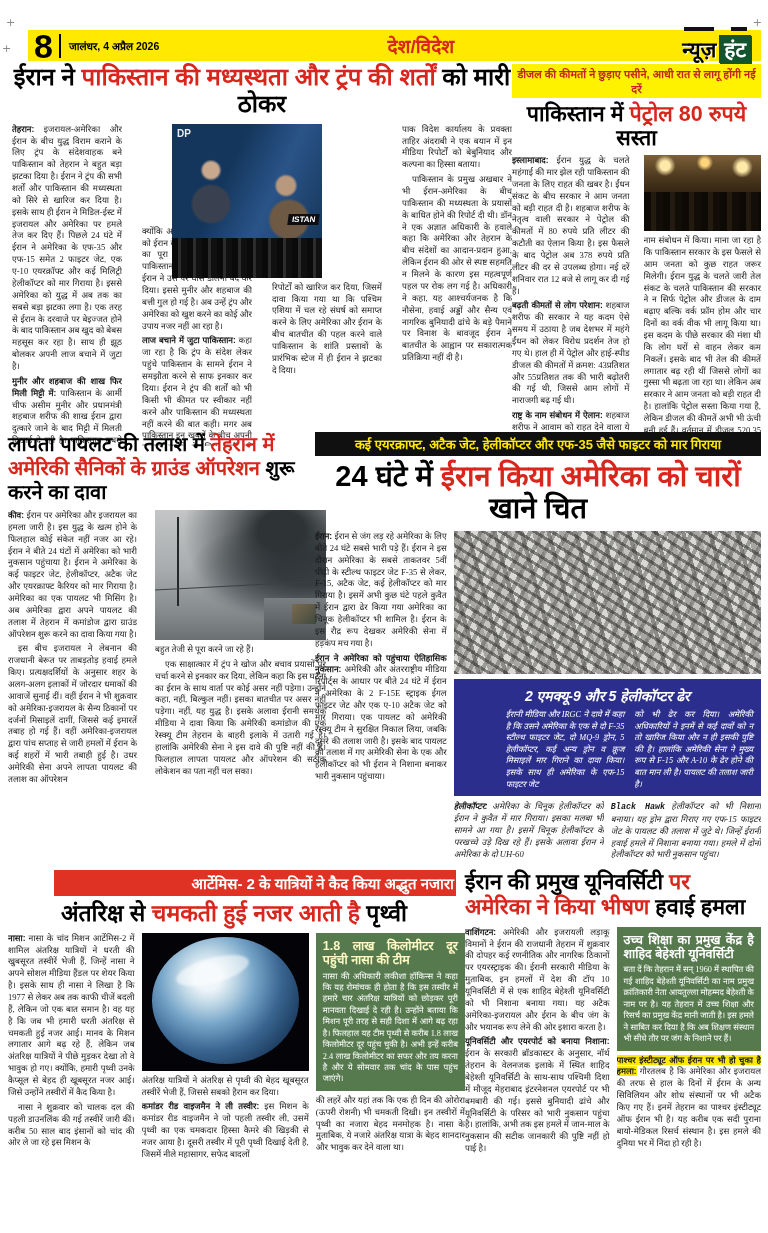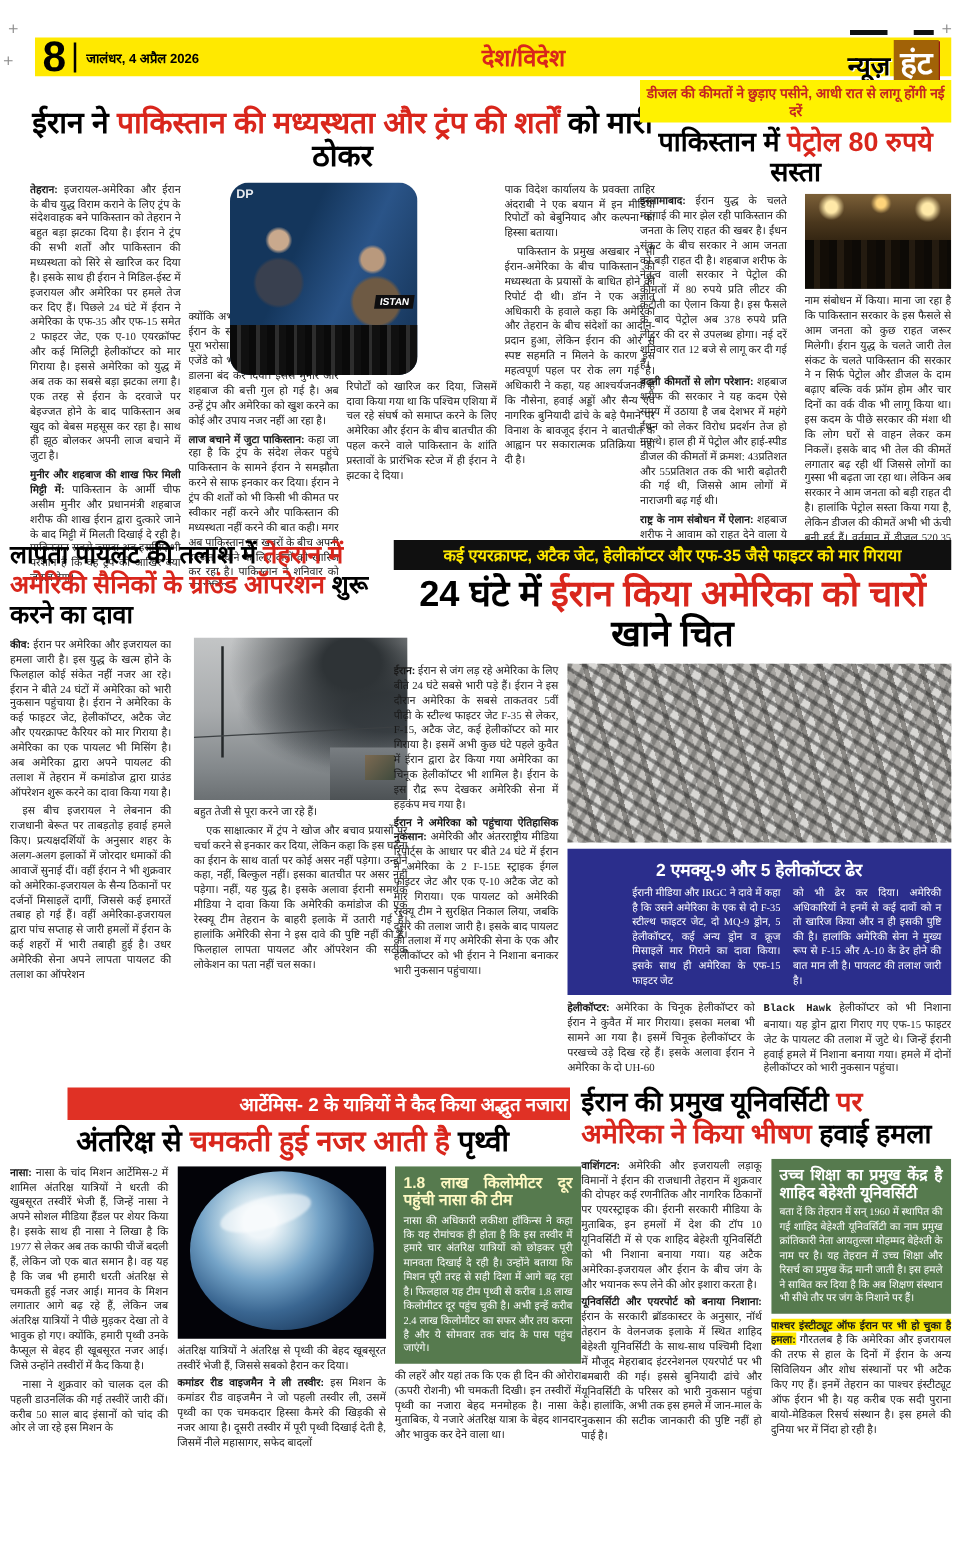--- a/index.html
+++ b/index.html
@@ -9,21 +9,21 @@
   
   .masthead{position:absolute;left:28px;top:30px;width:733px;height:31px;background:#ffe900;display:flex;align-items:center;}
   .pagenum{font-family:"Liberation Sans",sans-serif;font-weight:bold;font-size:34px;line-height:1;color:#000;margin:0 6px 0 6px;}
   .mh-rule{width:2px;height:24px;background:#000;margin-right:8px;}
   .mh-date{font-family:"Liberation Sans",sans-serif;font-weight:bold;font-size:10.5px;color:#000;}
   .mh-section{flex:1;text-align:center;font-family:"Liberation Sans",sans-serif;font-weight:bold;font-size:19px;color:#d9261c;}
   .mh-logo{display:flex;align-items:flex-end;margin-right:10px;position:relative;padding-top:6px;}
   .mh-logo .tiny{position:absolute;top:-2px;left:2px;width:30px;height:4px;background:#111;}
   .mh-logo .tiny2{position:absolute;top:-2px;right:4px;width:16px;height:4px;background:#111;}
   .logo-w1{font-family:"Liberation Sans",sans-serif;font-weight:bold;font-size:21px;color:#000;text-shadow:1px 1px 0 #fff;}
-  .logo-w2{font-family:"Liberation Sans",sans-serif;font-weight:bold;font-size:25px;color:#fff;background:#a16207;padding:0 5px;margin-left:3px;box-shadow:1px 1px 0 #9a1712;}
+  .logo-w2{font-family:"Liberation Sans",sans-serif;font-weight:bold;font-size:21px;color:#fff;background:#14532d;padding:0 5px;margin-left:3px;box-shadow:1px 1px 0 #9a1712;}
   
   .art{position:absolute;}
   .hl{font-family:"Liberation Sans",sans-serif;font-weight:bold;color:#000;text-align:center;line-height:1.12;}
   .hl .red{color:#d9261c;}
   .body{display:grid;text-align:justify;font-size:8.6px;line-height:1.38;}
   .col{overflow:hidden;}
   .col p{margin:0 0 3px 0;text-indent:10px;}
   .col p.noind{text-indent:0;}
   .lead{font-weight:bold;font-family:"Liberation Sans",sans-serif;font-size:8.4px;}
   .kicker-y{background:#fff200;color:#c42322;font-family:"Liberation Sans",sans-serif;font-weight:bold;text-align:center;}
@@ -91,29 +91,29 @@
     <div class="mh-date">जालंधर, 4 अप्रैल 2026</div>
     <div class="mh-section">देश/विदेश</div>
     <div class="mh-logo">
       <span class="tiny"></span>
       <span class="tiny2"></span>
       <span class="logo-w1">न्यूज़</span>
       <span class="logo-w2">हंट</span>
     </div>
   </div>
 
-  <div class="art" style="left:24px;top:64px;width:500px;height:362px;margin-top:22px;">
+  <div class="art" style="left:12px;top:64px;width:500px;height:362px;">
     <div class="hl" style="font-size:24px;"><span>ईरान ने </span><span class="red">पाकिस्तान की मध्यस्थता और ट्रंप की शर्तों</span><span> को मारी ठोकर</span></div>
     <div style="position:relative;margin-top:6px;">
-      <div class="ph" id="ph1" style="position:absolute;left:160px;top:0;width:150px;height:154px;border-radius:15px;">
+      <div class="ph" id="ph1" style="position:absolute;left:160px;top:0;width:150px;height:154px;">
         <span class="lab-dp">DP</span>
         <div class="mics"></div>
         <span class="lab-istan">ISTAN</span>
       </div>
-      <div class="body" style="grid-template-columns:repeat(4,1fr);gap:6px;height:322px;">
+      <div class="body" style="grid-template-columns:repeat(4,1fr);gap:20px;height:322px;">
         <div class="col">
           <p class="noind"><span class="lead">तेहरान:</span> <span>इजरायल-अमेरिका और ईरान के बीच युद्ध विराम कराने के लिए ट्रंप के संदेशवाहक बने पाकिस्तान को तेहरान ने बहुत बड़ा झटका दिया है। ईरान ने ट्रंप की सभी शर्तों और पाकिस्तान की मध्यस्थता को सिरे से खारिज कर दिया है। इसके साथ ही ईरान ने मिडिल-ईस्ट में इजरायल और अमेरिका पर हमले तेज कर दिए हैं। पिछले 24 घंटे में ईरान ने अमेरिका के एफ-35 और एफ-15 समेत 2 फाइटर जेट, एक ए-10 एयरक्रॉफ्ट और कई मिलिट्री हेलीकॉप्टर को मार गिराया है। इससे अमेरिका को युद्ध में अब तक का सबसे बड़ा झटका लगा है। एक तरह से ईरान के दरवाजे पर बेइज्जत होने के बाद पाकिस्तान अब खुद को बेबस महसूस कर रहा है। साथ ही झूठ बोलकर अपनी लाज बचाने में जुटा है।</span></p>
           <p class="noind"><span class="lead">मुनीर और शहबाज की शाख फिर मिली मिट्टी में:</span> <span>पाकिस्तान के आर्मी चीफ असीम मुनीर और प्रधानमंत्री शहबाज शरीफ की शाख ईरान द्वारा दुत्कारे जाने के बाद मिट्टी में मिलती दिखाई दे रही है। पाकिस्तान सबसे ज्यादा अब इसलिए भी परेशान है कि वह ट्रंप को आखिर क्या जवाब देगा।</span></p>
         </div>
         <div class="col" style="padding-top:102px;">
           <p class="noind"><span>क्योंकि अभी तक पाकिस्तान ने ट्रंप को ईरान के साथ युद्ध विराम करवाने का पूरा भरोसा दिया था। मगर पाकिस्तान के एजेंडे को भांपकर ईरान ने उस पर घास डालना बंद कर दिया। इससे मुनीर और शहबाज की बत्ती गुल हो गई है। अब उन्हें ट्रंप और अमेरिका को खुश करने का कोई और उपाय नजर नहीं आ रहा है।</span></p>
           <p class="noind"><span class="lead">लाज बचाने में जुटा पाकिस्तान:</span> <span>कहा जा रहा है कि ट्रंप के संदेश लेकर पहुंचे पाकिस्तान के सामने ईरान ने समझौता करने से साफ इनकार कर दिया। ईरान ने ट्रंप की शर्तों को भी किसी भी कीमत पर स्वीकार नहीं करने और पाकिस्तान की मध्यस्थता नहीं करने की बात कही। मगर अब पाकिस्तान इन खबरों के बीच अपनी इज्जत बचाने के लिए दावों को खारिज कर रहा है। पाकिस्तान ने शनिवार को उन मीडिया</span></p>
         </div>
         <div class="col" style="padding-top:158px;">
           <p class="noind"><span>रिपोर्टों को खारिज कर दिया, जिसमें दावा किया गया था कि पश्चिम एशिया में चल रहे संघर्ष को समाप्त करने के लिए अमेरिका और ईरान के बीच बातचीत की पहल करने वाले पाकिस्तान के शांति प्रस्तावों के प्रारंभिक स्टेज में ही ईरान ने झटका दे दिया।</span></p>
@@ -165,21 +165,21 @@
   </div>
 
   <div class="art" style="left:315px;top:432px;width:446px;height:434px;">
     <div class="kicker-k" style="font-size:13px;padding:3px 2px;">कई एयरक्राफ्ट, अटैक जेट, हेलीकॉप्टर और एफ-35 जैसे फाइटर को मार गिराया</div>
     <div class="hl" style="font-size:29px;margin:4px 0 6px 0;"><span>24 घंटे में </span><span class="red">ईरान किया अमेरिका को चारों</span><span> खाने चित</span></div>
     <div style="display:flex;gap:7px;height:360px;">
       <div class="col body" style="display:block;width:30%;">
         <p class="noind"><span class="lead">ईरान:</span> <span>ईरान से जंग लड़ रहे अमेरिका के लिए बीते 24 घंटे सबसे भारी पड़े हैं। ईरान ने इस दौरान अमेरिका के सबसे ताकतवर 5वीं पीढ़ी के स्टील्थ फाइटर जेट F-35 से लेकर, F-15, अटैक जेट, कई हेलीकॉप्टर को मार गिराया है। इसमें अभी कुछ घंटे पहले कुवैत में ईरान द्वारा ढेर किया गया अमेरिका का चिनूक हेलीकॉप्टर भी शामिल है। ईरान के इस रौद्र रूप देखकर अमेरिकी सेना में हड़कंप मच गया है।</span></p>
         <p class="noind"><span class="lead">ईरान ने अमेरिका को पहुंचाया ऐतिहासिक नुकसान:</span> <span>अमेरिकी और अंतरराष्ट्रीय मीडिया रिपोर्ट्स के आधार पर बीते 24 घंटे में ईरान ने अमेरिका के 2 F-15E स्ट्राइक ईगल फाइटर जेट और एक ए-10 अटैक जेट को मार गिराया। एक पायलट को अमेरिकी रेस्क्यू टीम ने सुरक्षित निकाल लिया, जबकि दूसरे की तलाश जारी है। इसके बाद पायलट की तलाश में गए अमेरिकी सेना के एक और हेलीकॉप्टर को भी ईरान ने निशाना बनाकर भारी नुकसान पहुंचाया।</span></p>
       </div>
-      <div style="width:70%;display:flex;flex-direction:column;">
+      <div style="width:70%;display:flex;flex-direction:column;font-style:italic;">
         <div class="ph" id="ph4" style="width:100%;height:143px;"></div>
         <div class="bluebox" style="margin-top:5px;">
           <div class="bb-title">2 एमक्यू-9 और 5 हेलीकॉप्टर ढेर</div>
           <div class="bb-cols">
             <div>ईरानी मीडिया और IRGC ने दावे में कहा है कि उसने अमेरिका के एक से दो F-35 स्टील्थ फाइटर जेट, दो MQ-9 ड्रोन, 5 हेलीकॉप्टर, कई अन्य ड्रोन व क्रूज मिसाइलें मार गिराने का दावा किया। इसके साथ ही अमेरिका के एफ-15 फाइटर जेट</div>
             <div>को भी ढेर कर दिया। अमेरिकी अधिकारियों ने इनमें से कई दावों को न तो खारिज किया और न ही इसकी पुष्टि की है। हालांकि अमेरिकी सेना ने मुख्य रूप से F-15 और A-10 के ढेर होने की बात मान ली है। पायलट की तलाश जारी है।</div>
           </div>
         </div>
         <div class="body" style="grid-template-columns:1fr 1fr;gap:7px;margin-top:5px;flex:1;overflow:hidden;">
           <div class="col">

